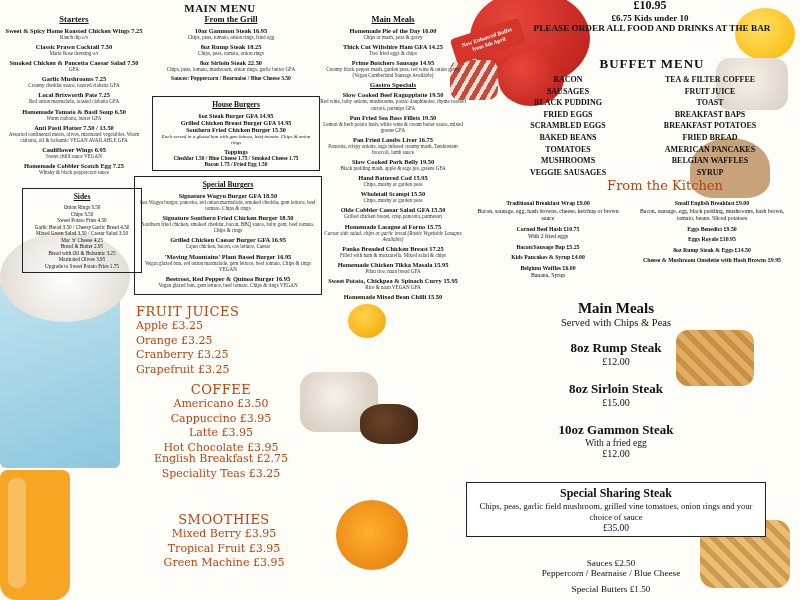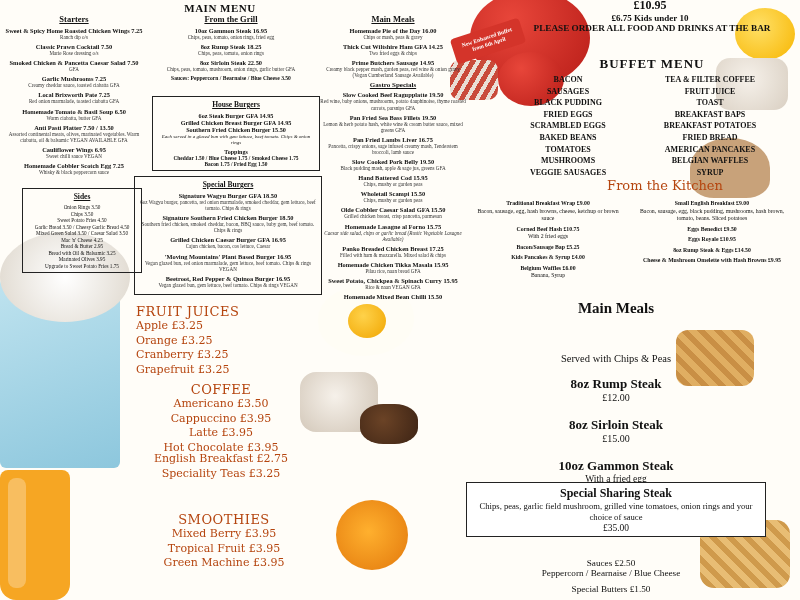--- a/index.html
+++ b/index.html
@@ -359,21 +359,21 @@
 
   <div class="col script c" style="left:136px;top:512px;width:176px;">
     <div class="ttl">SMOOTHIES</div>
     <div class="ln">Mixed Berry £3.95</div>
     <div class="ln">Tropical Fruit £3.95</div>
     <div class="ln">Green Machine £3.95</div>
   </div>
 
   <div class="col rightbig" style="left:466px;top:300px;width:300px;">
     <div style="font-size:15px;font-weight:bold;text-align:center;">Main Meals</div>
-    <div style="font-size:10.5px;text-align:center;margin-bottom:12px;margin-top:36px;">Served with Chips &amp; Peas</div>
+    <div style="font-size:10.5px;text-align:center;margin-bottom:12px;">Served with Chips &amp; Peas</div>
 
     <div style="margin-bottom:14px;">
       <div style="font-size:13px;font-weight:bold;text-align:center;">8oz Rump Steak</div>
       <div style="font-size:10px;text-align:center;">£12.00</div>
     </div>
     <div style="margin-bottom:14px;">
       <div style="font-size:13px;font-weight:bold;text-align:center;">8oz Sirloin Steak</div>
       <div style="font-size:10px;text-align:center;">£15.00</div>
     </div>
     <div style="margin-bottom:8px;">

